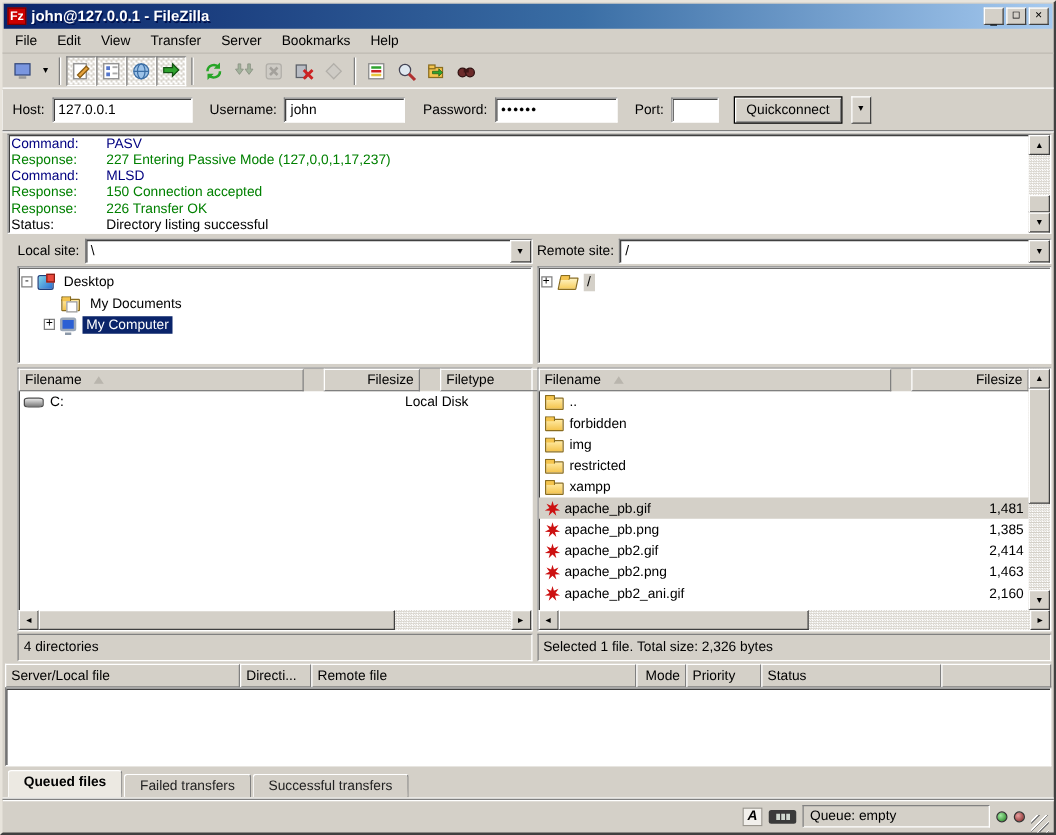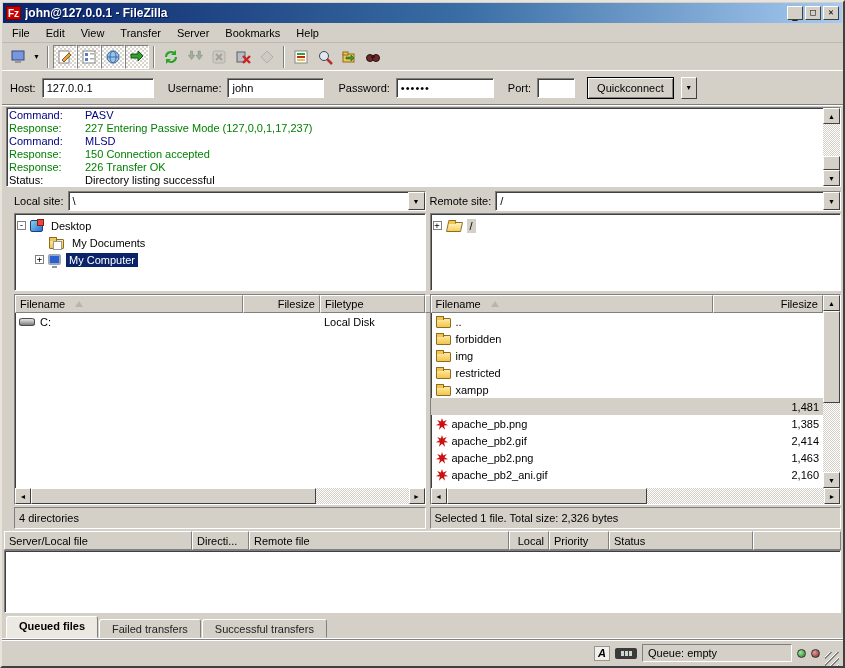--- a/index.html
+++ b/index.html
@@ -83,21 +83,21 @@
   .exp-none { visibility:hidden; }
   .tree-label { padding:1px 3px; white-space:nowrap; }
   .tree-sel { background:#0A246A; color:#fff; }
   .tree-sel-inactive { background:#D4D0C8; }
   .indent1 { margin-left:18px; }
 
   .listbox { flex:1; background:#fff; border:1px solid; border-color:#808080 #fff #fff #808080;
     box-shadow:inset 1px 1px 0 #404040; display:flex; flex-direction:column; min-height:0; }
   .list-main { flex:1; display:flex; min-height:0; }
   .list-cols { flex:1; display:flex; flex-direction:column; min-width:0; }
-  .lheader { height:18px; display:flex; flex:none; background:#D4D0C8; }
+  .lheader { height:18px; display:flex; flex:none; background:#D4D0C8;gap:16px; }
   .hcell { border:1px solid; border-color:#fff #808080 #808080 #fff; padding:2px 4px; display:flex; align-items:center;
     white-space:nowrap; overflow:hidden; }
   .hcell.right { justify-content:flex-end; }
   .sort-arrow { width:0; height:0; border-left:4px solid transparent; border-right:4px solid transparent;
     border-bottom:6px solid #b9b5ad; margin-left:10px; }
   .lbody { flex:1; overflow:hidden; }
   .lrow { display:flex; height:17px; align-items:center; }
   .lrow.sel { background:#D4D0C8; }
   .cell { padding:0 4px; white-space:nowrap; overflow:hidden; display:flex; align-items:center; height:100%; }
   .cell.right { justify-content:flex-end; }
@@ -453,20 +453,26 @@
                 <span class="cell rc-size right"></span>
               </div>
               <div class="lrow">
                 <span class="cell rc-name">
                     <span class="icon folder-ic"></span>
                     <span>xampp</span>
                   </span>
                 <span class="cell rc-size right"></span>
               </div>
               <div class="lrow sel">
+                <span class="cell rc-name">
+                    <svg class="apache-ic" viewBox="0 0 16 16">
+                      <path d="M8 1 L9.3 5.2 L13.5 3.5 L10.8 7.2 L15 9.5 L10.3 9.8 L11.5 14.5 L8 11 L4.5 14.5 L5.7 9.8 L1 9.5 L5.2 7.2 L2.5 3.5 L6.7 5.2 Z" fill="#CC1111"></path>
+                    </svg>
+                    <span>apache_pb.gif</span>
+                  </span>
                 <span class="cell rc-size right">1,481</span>
               </div>
               <div class="lrow">
                 <span class="cell rc-name">
                     <svg class="apache-ic" viewBox="0 0 16 16">
                       <path d="M8 1 L9.3 5.2 L13.5 3.5 L10.8 7.2 L15 9.5 L10.3 9.8 L11.5 14.5 L8 11 L4.5 14.5 L5.7 9.8 L1 9.5 L5.2 7.2 L2.5 3.5 L6.7 5.2 Z" fill="#CC1111"></path>
                     </svg>
                     <span>apache_pb.png</span>
                   </span>
                 <span class="cell rc-size right">1,385</span>
@@ -518,21 +524,21 @@
           <span>Selected 1 file. Total size: 2,326 bytes</span>
         </div>
     </div>
   </div>
 
   <div class="queue">
     <div class="qheader">
       <span class="hcell qc-1">Server/Local file</span>
       <span class="hcell qc-2">Directi...</span>
       <span class="hcell qc-3">Remote file</span>
-      <span class="hcell qc-4 right">Local</span>
+      <span class="hcell qc-4 right">Mode</span>
       <span class="hcell qc-5">Priority</span>
       <span class="hcell qc-6">Status</span>
       <span class="hcell qc-7"></span>
     </div>
     <div class="qbody"></div>
   </div>
 
   <div class="tabsbar">
     <span class="tab active">Queued files</span>
     <span class="tab">Failed transfers</span>

